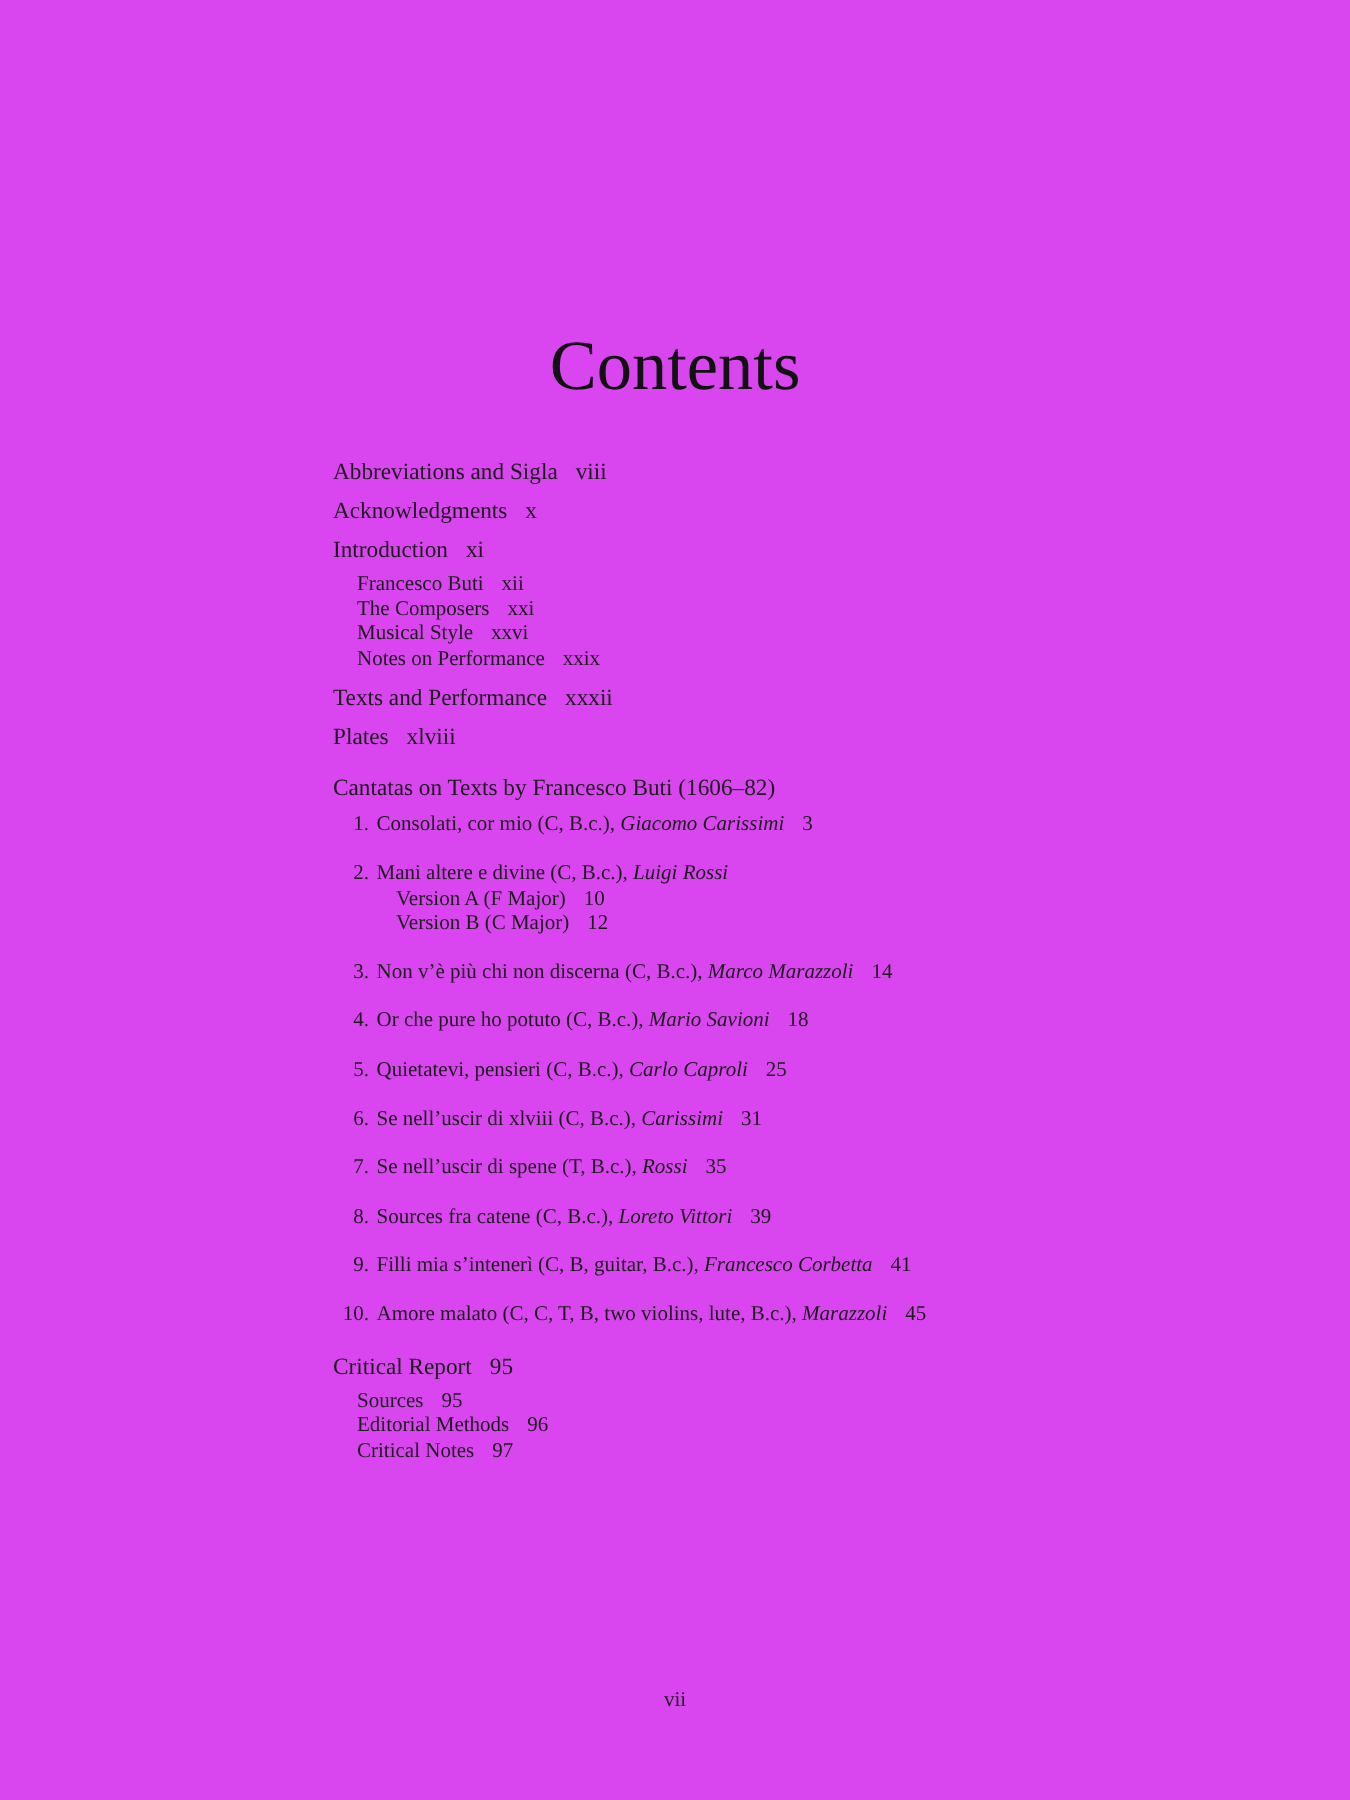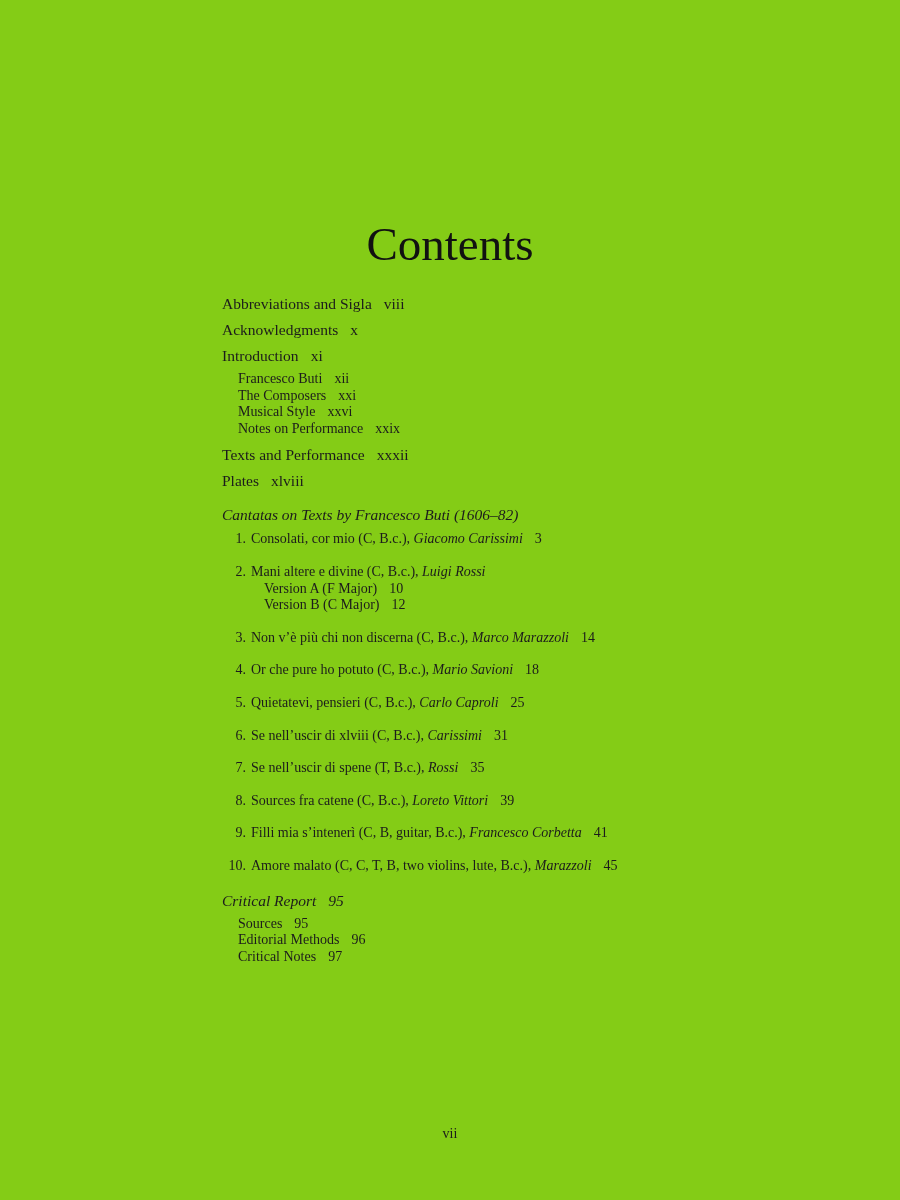--- a/index.html
+++ b/index.html
@@ -4,40 +4,40 @@
 <style>
   html, body {
     margin: 0;
     padding: 0;
     background: #ffffff;
   }
   .page {
     position: relative;
     width: 900px;
     height: 1200px;
-    background: #84cc16;
+    background: #d946ef;
     color: #1c1c1c;
     font-family: "Liberation Serif", "DejaVu Serif", serif;
     overflow: hidden;
   }
   .doc-title {
     position: absolute;
     top: 188px;
     left: 0;
     width: 100%;
     text-align: center;
     font-size: 47px;
     line-height: 1.1;
     font-weight: 400;
     color: #111111;
   }
   .toc {
     position: absolute;
     left: 222px;
-    top: 286px;
+    top: 297px;
     right: 30px;
     display: flow-root;
   }
   .row {
     white-space: nowrap;
   }
   .row.section {
     font-size: 15.5px;
     line-height: 17px;
     margin-top: 9px;
@@ -54,21 +54,21 @@
     margin-top: 16px;
   }
   .row.version {
     font-size: 14px;
     line-height: 16.6px;
     padding-left: 42px;
     margin-top: 0;
   }
   .row.section + .row.sub { margin-top: 7px; }
   .row.section + .row.item { margin-top: 8px; }
-  .row.gap-lg { margin-top: 17px; font-style: italic; }
+  .row.gap-lg { margin-top: 17px; }
   .row.item .num {
     display: inline-block;
     width: 24px;
     text-align: right;
     margin-right: 5px;
   }
   .composer { font-style: italic; }
   .pagenum { padding-left: 12px; }
   .footer {
     position: absolute;

